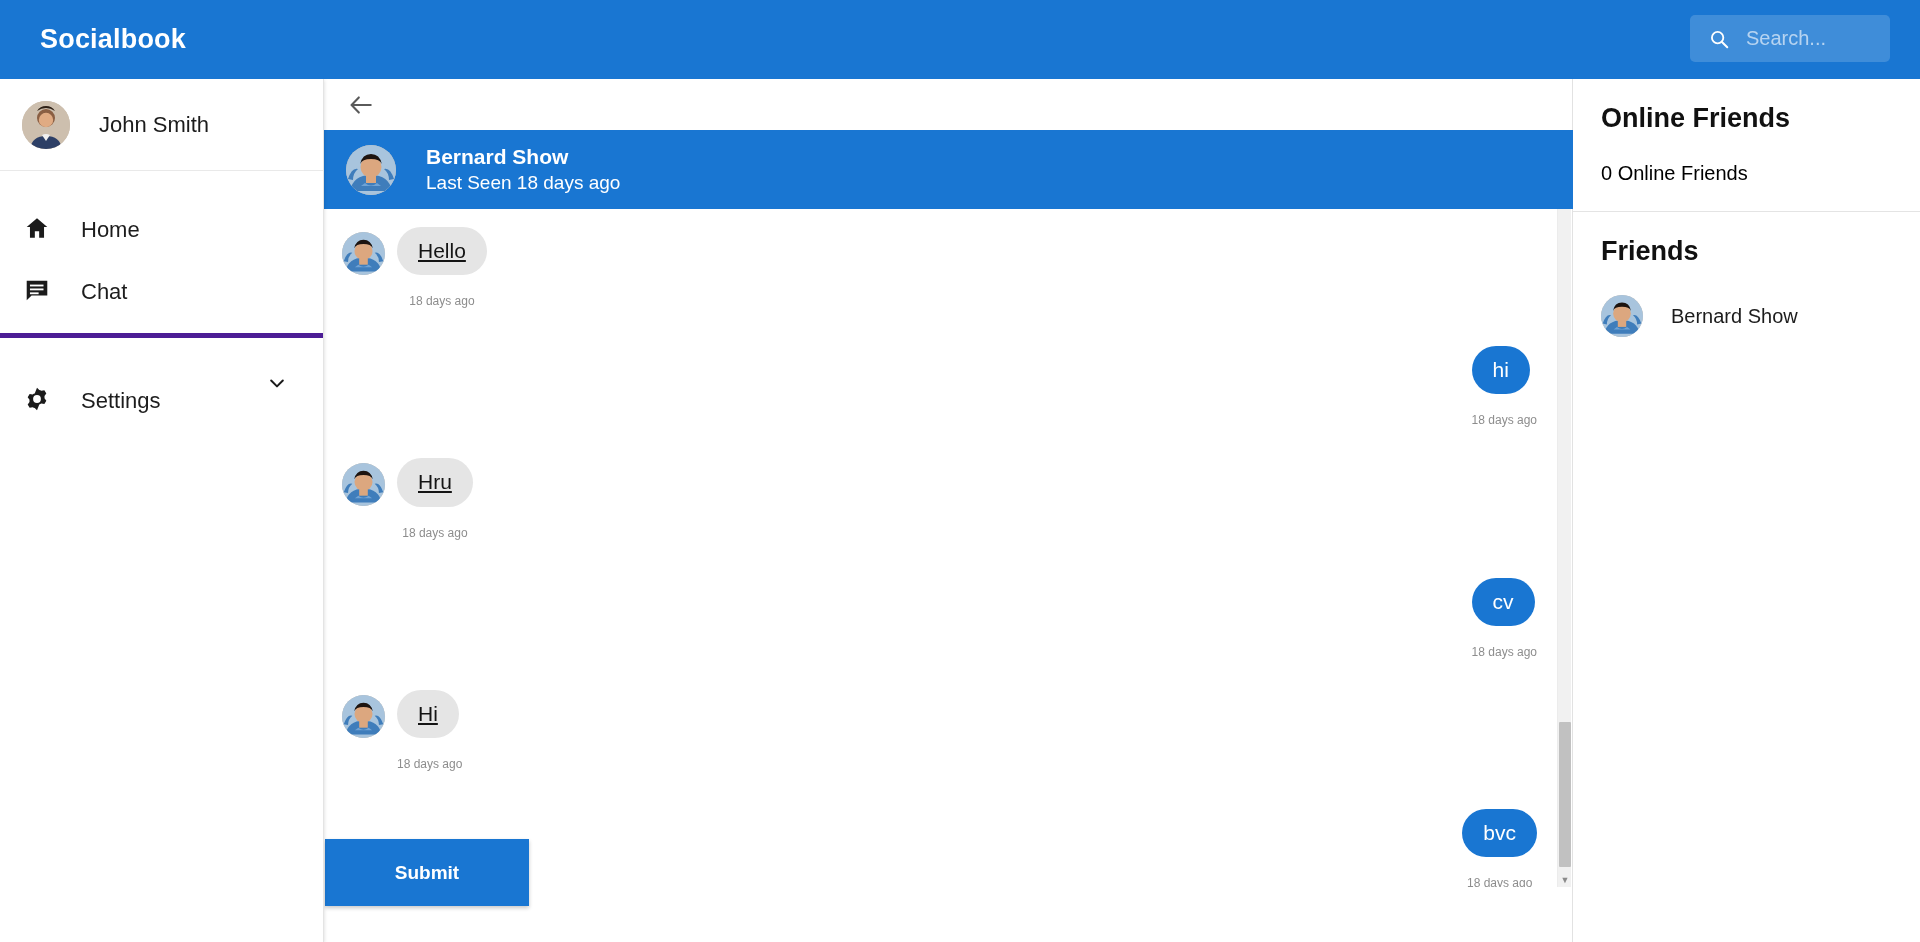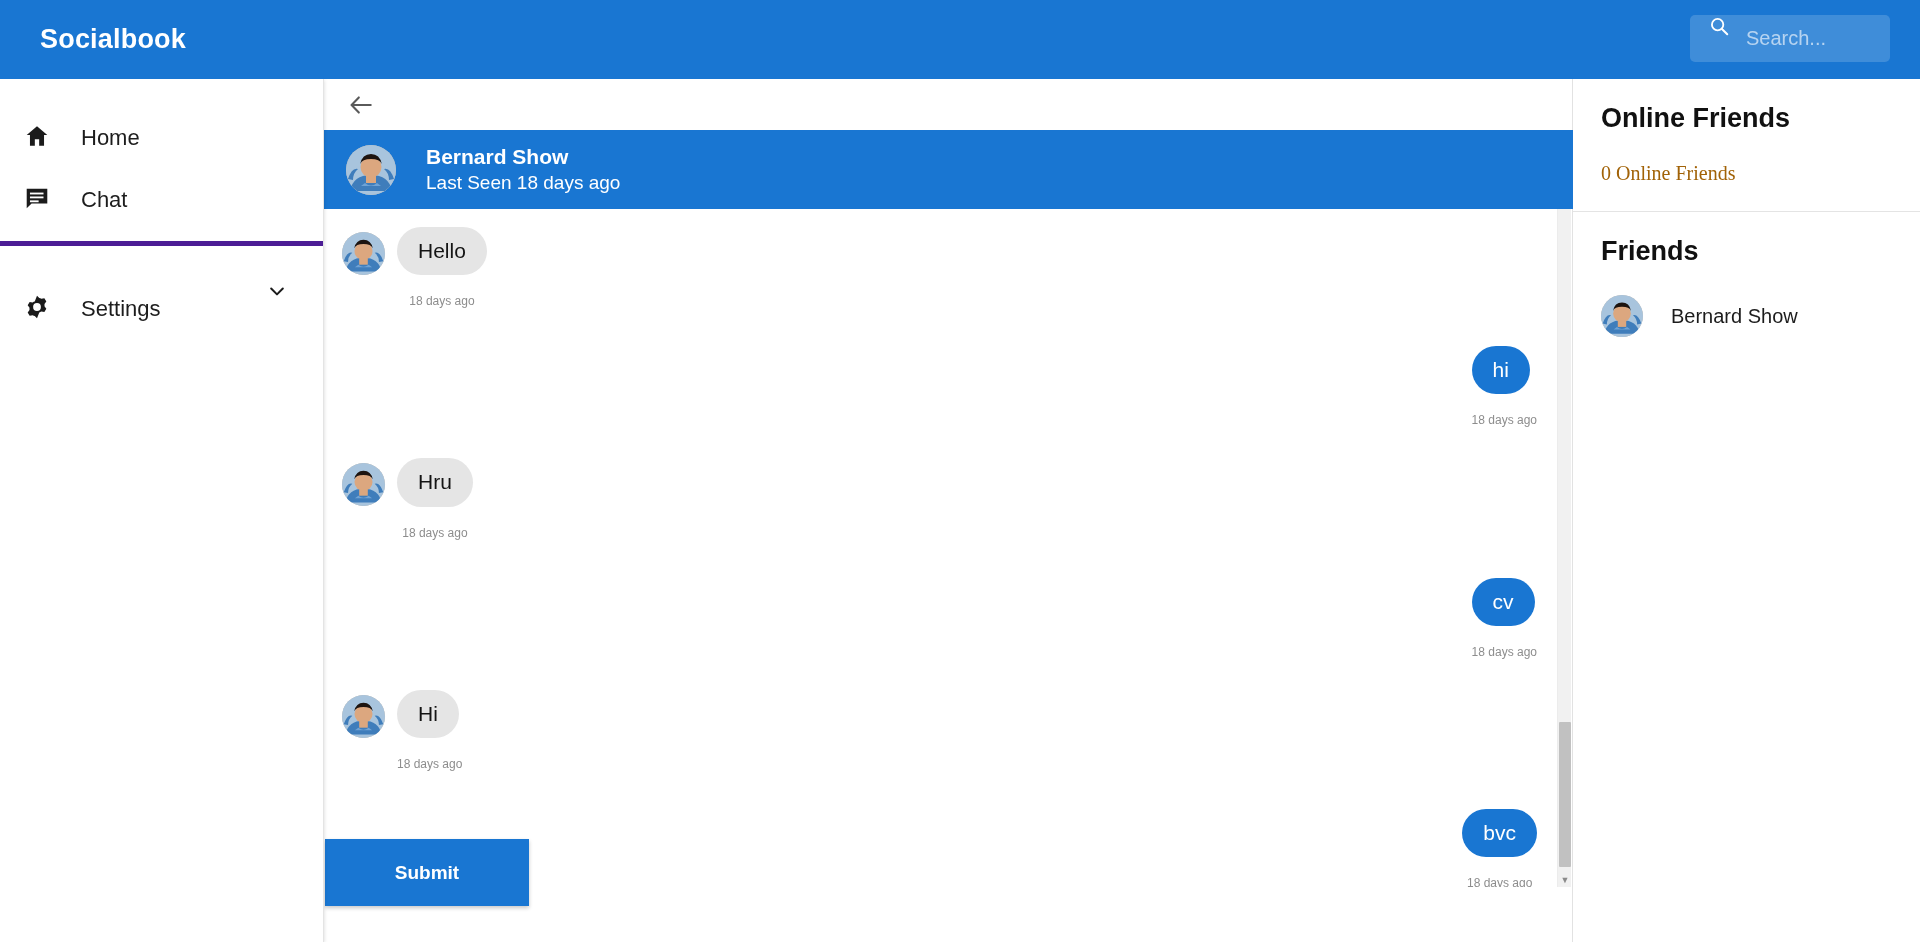--- a/index.html
+++ b/index.html
@@ -24,21 +24,21 @@
     font-weight: bold;
     margin-left: 40px;
     letter-spacing: .2px;
   }
   .search-box {
     position: absolute;
     right: 30px; top: 15px;
     width: 200px; height: 47px;
     background: rgba(255,255,255,0.17);
     border-radius: 5px;
-    display: flex; 
+    display: flex; align-items: center;
     padding-left: 18px;
   }
   .search-icon { width: 22px; height: 22px; flex: 0 0 auto; }
   .search-input {
     background: transparent; border: none; outline: none;
     color: #ffffff; font-size: 20px;
     font-family: "Liberation Sans", sans-serif;
     margin-left: 16px; width: 120px;
   }
   .search-input::placeholder { color: rgba(255,255,255,0.62); }
@@ -139,21 +139,21 @@
   .msg-cluster { display: flex; }
   .msg-cluster .avatar { width: 43px; height: 43px; margin-top: 5px; }
   .bubble-wrap { margin-left: 12px; }
   .bubble {
     display: inline-block;
     padding: 12px 21px;
     border-radius: 26px;
     font-size: 21px;
     line-height: 1.15;
   }
-  .bubble.in { background: #e5e5e5; color: #141414; }
+  .bubble.in { background: #e5e5e5; color: #141414; text-decoration: underline; }
   .bubble.out { background: #1976d2; color: #ffffff; }
   .msg-time {
     font-size: 12px; color: #8d8d8d;
     margin-top: 19px;
     text-align: center;
   }
   .msg-row.outgoing .msg-time { text-align: center; }
 
   .scrollbar-track {
     position: absolute; right: 1px; top: 51px;
@@ -211,21 +211,21 @@
     position: absolute; top: 79px; left: 1573px;
     width: 347px; height: 870px;
     background: #ffffff;
   }
   .panel-section { padding: 24px 28px 26px 28px; }
   .panel-section.divided { border-top: 1px solid #e4e4e4; }
   .panel-title {
     font-size: 27px; font-weight: bold; color: #111111;
     margin-bottom: 28px;
   }
-  .panel-sub { font-size: 20px; color: #a16207; font-family: Liberation Serif, serif; }
+  .panel-sub { font-size: 20px; color: #000000; }
   .friend-row {
     display: flex; align-items: center;
     cursor: pointer;
   }
   .friend-row .avatar { width: 42px; height: 42px; }
   .friend-name { margin-left: 28px; font-size: 20px; color: #1c1c1c; }
 </style>
 </head>
 <body>
 
@@ -238,20 +238,33 @@
         <circle cx="10.5" cy="10.5" r="6.2" fill="none" stroke="#ffffff" stroke-width="2"></circle>
         <line x1="15.2" y1="15.2" x2="21" y2="21" stroke="#ffffff" stroke-width="2.2" stroke-linecap="round"></line>
       </svg>
     </span>
     <input class="search-input" type="text" placeholder="Search..." style="">
   </div>
 </div>
 
 <div class="sidebar">
 
+  <div class="profile">
+    <span class="avatar">
+      <svg width="48" height="48" viewBox="0 0 48 48">
+        <rect width="48" height="48" fill="#cdbfae"></rect>
+        <circle cx="24" cy="17" r="9" fill="#8a5f43"></circle>
+        <circle cx="24" cy="19" r="7.2" fill="#e0ab83"></circle>
+        <path d="M15 10 q9 -6 18 0 q-3 -5 -9 -5 q-6 0 -9 5z" fill="#2e2016"></path>
+        <path d="M8 48 q2 -13 16 -13 q14 0 16 13z" fill="#2d3f66"></path>
+        <path d="M20 34 l4 6 l4 -6 q-4 -2 -8 0z" fill="#f0f0f0"></path>
+      </svg>
+    </span>
+    <span class="profile-name">John Smith</span>
+  </div>
 
   <div class="nav-group">
 
     <div class="nav-item">
       <span class="nav-icon">
         <svg viewBox="0 0 24 24" width="26" height="26" fill="#1b1b1b">
           <path d="M12 3 L2.5 11 H5.5 V21 H10 V15 H14 V21 H18.5 V11 H21.5 Z"></path>
         </svg>
       </span>
       <span class="nav-label">Home</span>

